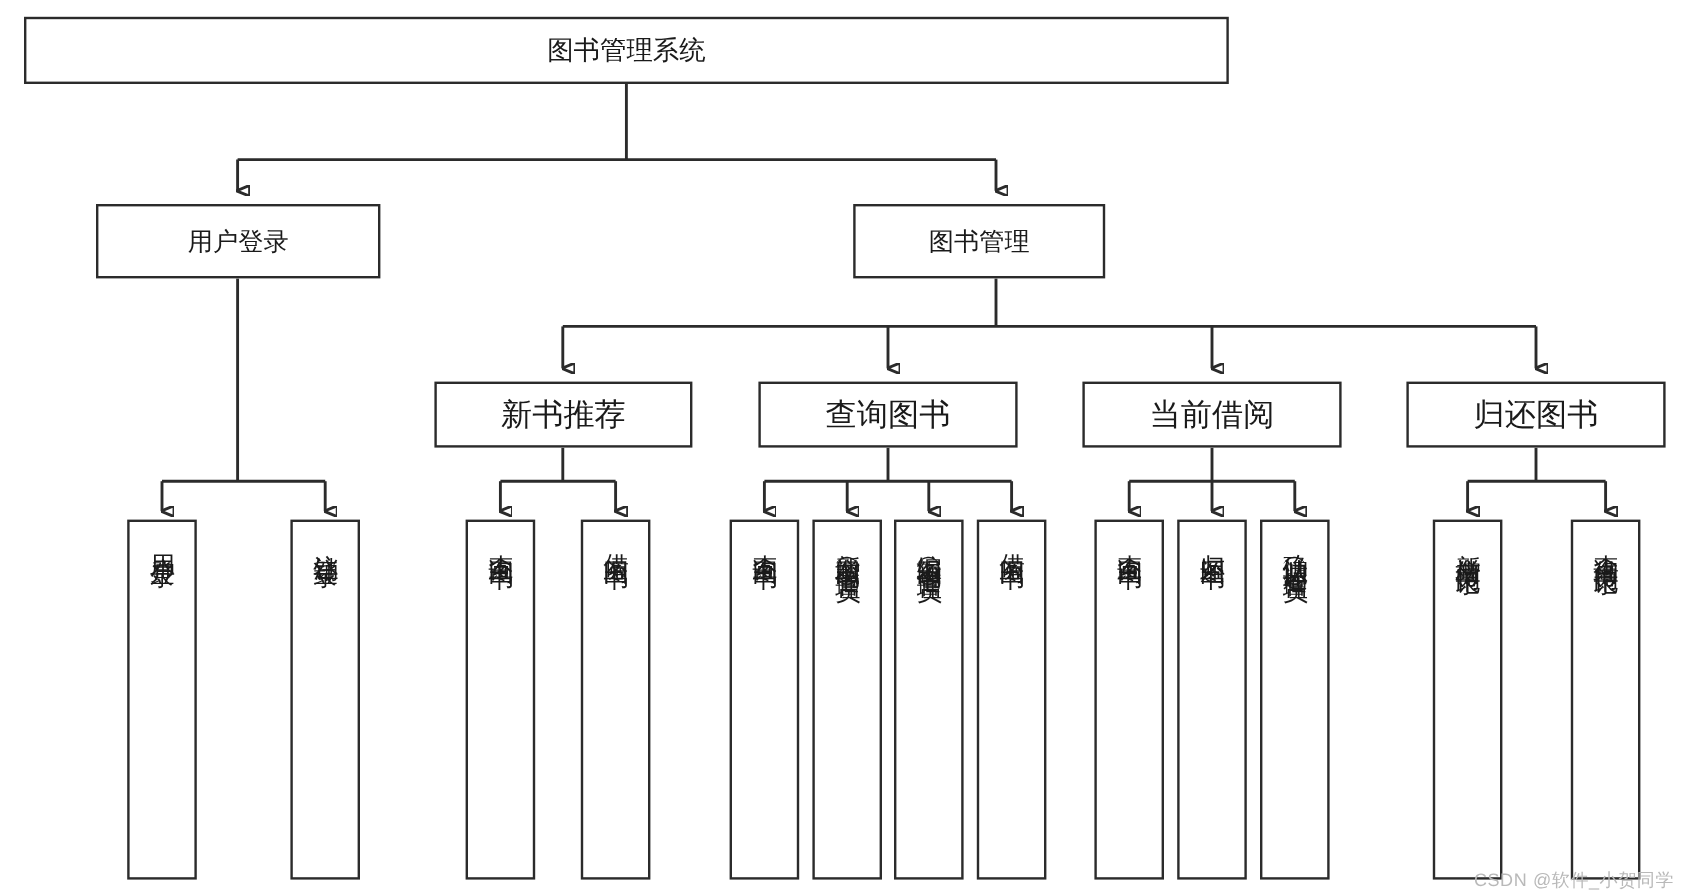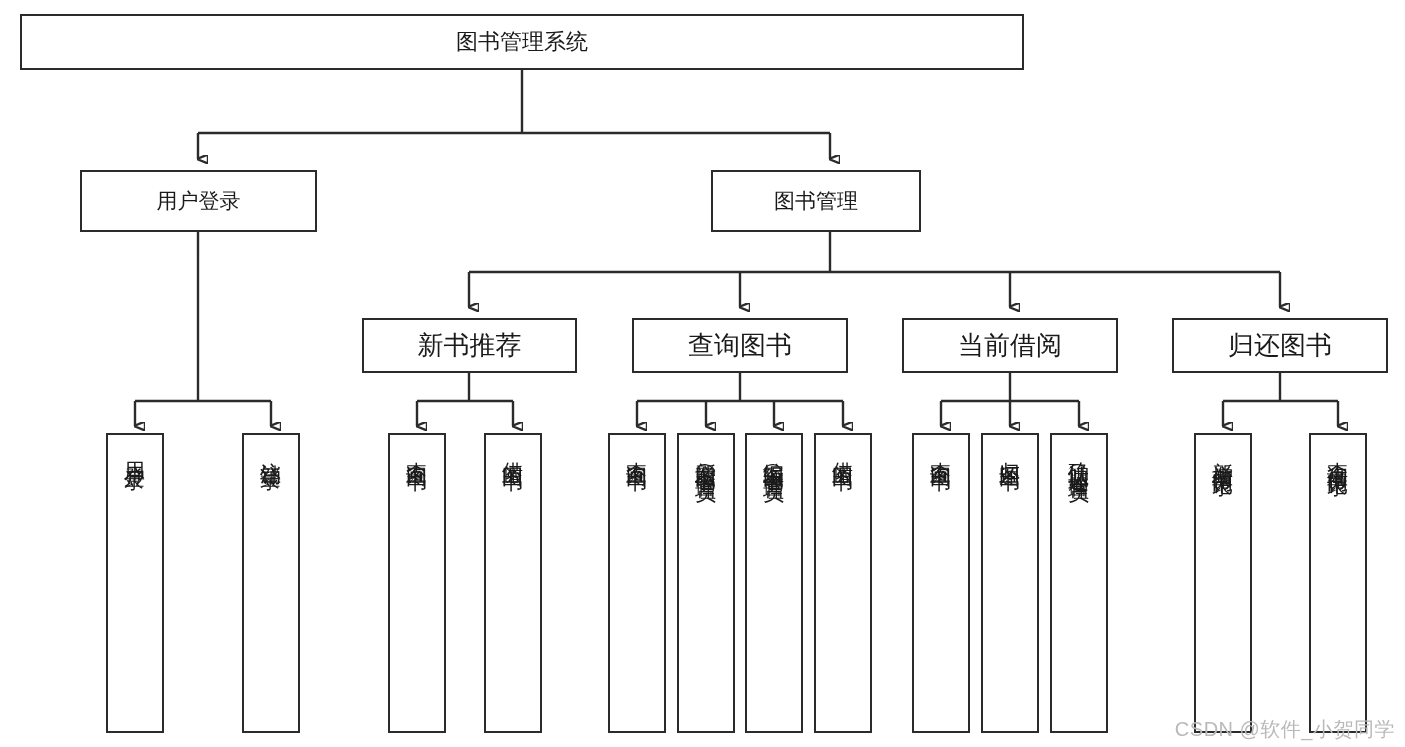--- a/index.html
+++ b/index.html
@@ -61,21 +61,21 @@
   }
   #wires path, #wires line {
     stroke: #2b2b2b;
     stroke-width: 2.4;
     fill: none;
   }
   .watermark {
     position: absolute;
     right: 10px;
     bottom: 4px;
-    font-size: 20px;
+    font-size: 15px;
     color: #b9b9b9;
     letter-spacing: 0.5px;
     white-space: nowrap;
   }
 </style>
 </head>
 <body>
 
 <div id="canvas">
 

